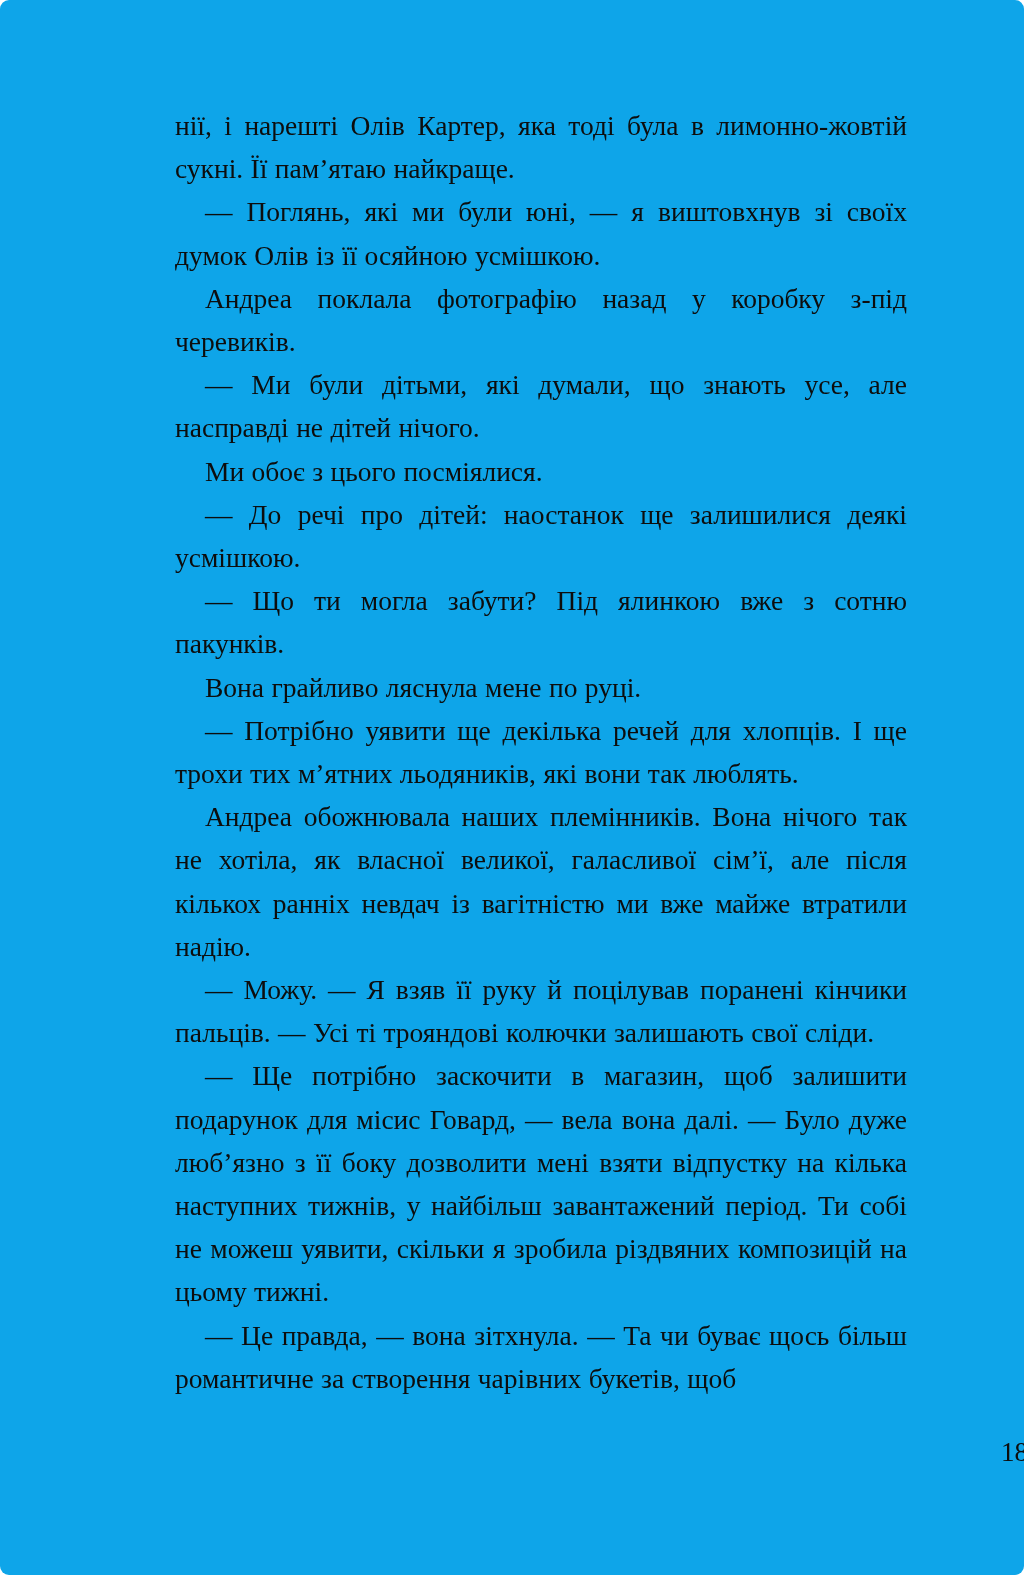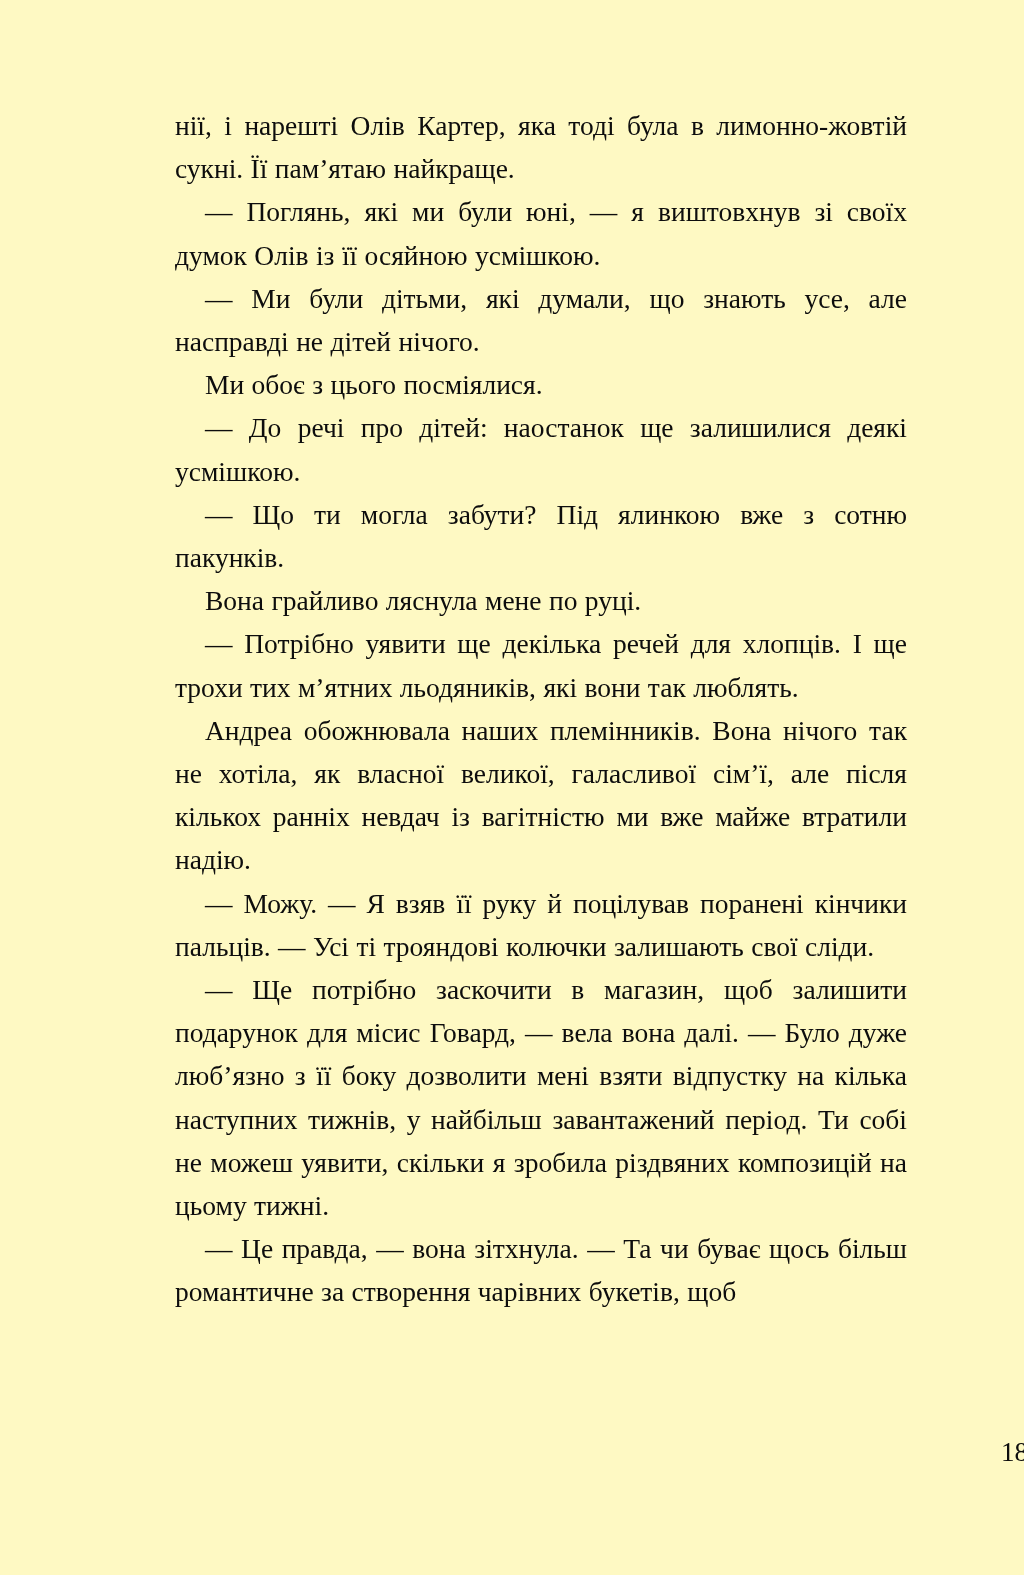--- a/index.html
+++ b/index.html
@@ -4,23 +4,24 @@
 <style>
   html, body {
     margin: 0;
     padding: 0;
     background: #ffffff;
   }
   .page {
     position: relative;
     width: 1024px;
     height: 1575px;
-    background: #fef9c3;
+    background: #0ea5e9;
     margin: 0 auto;
     overflow: hidden;
+    border-radius: 9px;
   }
   .text-block {
     position: absolute;
     left: 175px;
     top: 104px;
     width: 732px;
   }
   .para {
     margin: 0;
     font-family: "Liberation Serif", "DejaVu Serif", serif;
@@ -49,20 +50,21 @@
   }
 </style>
 </head>
 <body>
 
 <div class="page">
 
   <div class="text-block">
     <p class="para no-indent">нії, і нарешті Олів Картер, яка тоді була в лимонно-жовтій сукні. Її пам’ятаю найкраще.</p>
     <p class="para">— Поглянь, які ми були юні, — я виштовхнув зі своїх думок Олів із її осяйною усмішкою.</p>
+    <p class="para">Андреа поклала фотографію назад у коробку з-під черевиків.</p>
     <p class="para">— Ми були дітьми, які думали, що знають усе, але насправді не дітей нічого.</p>
     <p class="para">Ми обоє з цього посміялися.</p>
     <p class="para">— До речі про дітей: наостанок ще залишилися деякі усмішкою.</p>
     <p class="para">— Що ти могла забути? Під ялинкою вже з сотню пакунків.</p>
     <p class="para">Вона грайливо ляснула мене по руці.</p>
     <p class="para">— Потрібно уявити ще декілька речей для хлопців. І ще трохи тих м’ятних льодяників, які вони так люблять.</p>
     <p class="para">Андреа обожнювала наших племінників. Вона нічого так не хотіла, як власної великої, галасливої сім’ї, але після кількох ранніх невдач із вагітністю ми вже майже втратили надію.</p>
     <p class="para">— Можу. — Я взяв її руку й поцілував поранені кінчики пальців. — Усі ті трояндові колючки залишають свої сліди.</p>
     <p class="para">— Ще потрібно заскочити в магазин, щоб залишити подарунок для місис Говард, — вела вона далі. — Було дуже люб’язно з її боку дозволити мені взяти відпустку на кілька наступних тижнів, у найбільш завантажений період. Ти собі не можеш уявити, скільки я зробила різдвяних композицій на цьому тижні.</p>
     <p class="para">— Це правда, — вона зітхнула. — Та чи буває щось більш романтичне за створення чарівних букетів, щоб</p>

